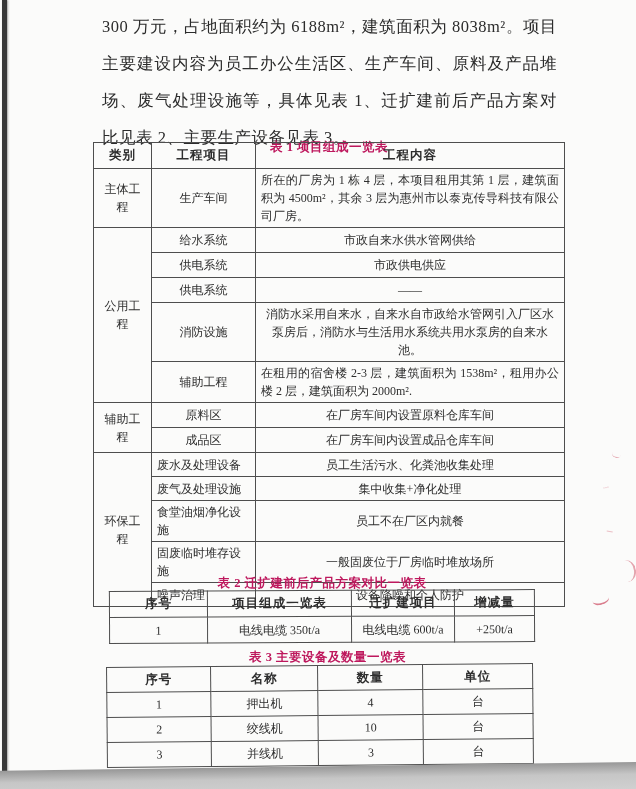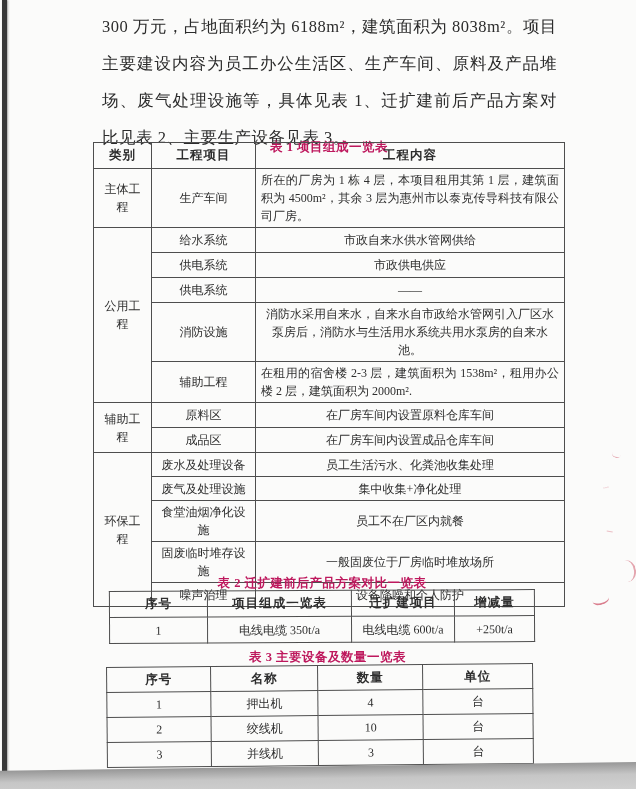--- a/index.html
+++ b/index.html
@@ -22,21 +22,21 @@
              color:#be185d;letter-spacing:.5px;}
   .t1t{left:93px;top:139px;width:472px;}
   .t2t{left:109px;top:575px;width:426px;}
   .t3t{left:114px;top:649px;width:427px;}
 
   table{position:absolute;border-collapse:collapse;table-layout:fixed;
         font-size:12px;color:#2e2e2e;}
   td,th{border:1px solid #4e4e4e;text-align:center;vertical-align:middle;
         padding:2px 5px;overflow:hidden;}
   th{font-size:12.5px;font-weight:bold;letter-spacing:1px;}
-  td.left{text-align:center;}
+  td.left{text-align:left;}
   td.just{text-align:justify;text-justify:inter-ideograph;}
   tr.h26{height:26px;} tr.h25{height:25px;} tr.h24{height:24px;}
   tr.h40{height:40px;} tr.h44{height:44px;}
   .t1{left:93px;top:142px;width:472px;}
   .t2{left:109px;top:590px;width:426px;transform:rotate(-0.25deg);}
   .t3{left:106px;top:663px;width:427px;transform:rotate(-0.55deg);transform-origin:right top;}
   .t1 td,.t2 td,.t3 td{line-height:18px;}
 
   
   .pen{position:absolute;border-color:rgba(205,80,100,.55);}

